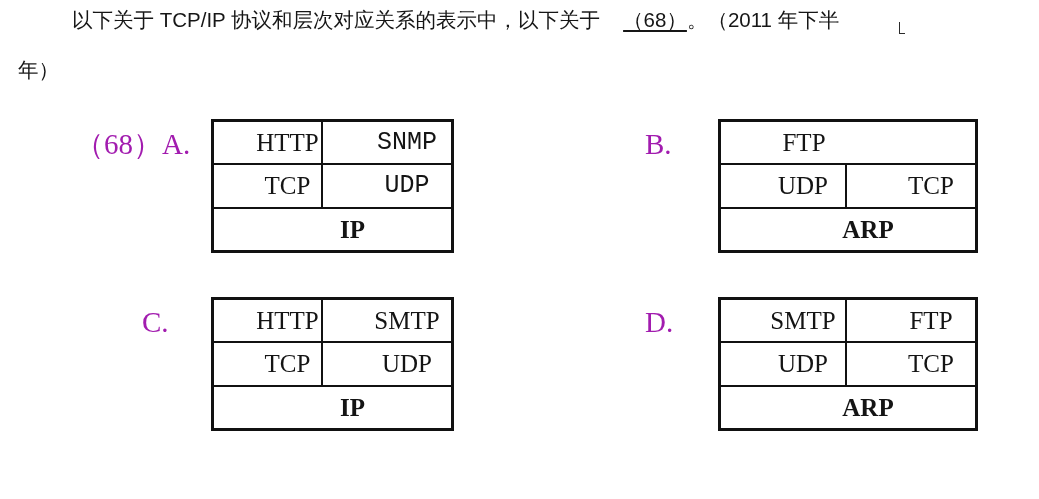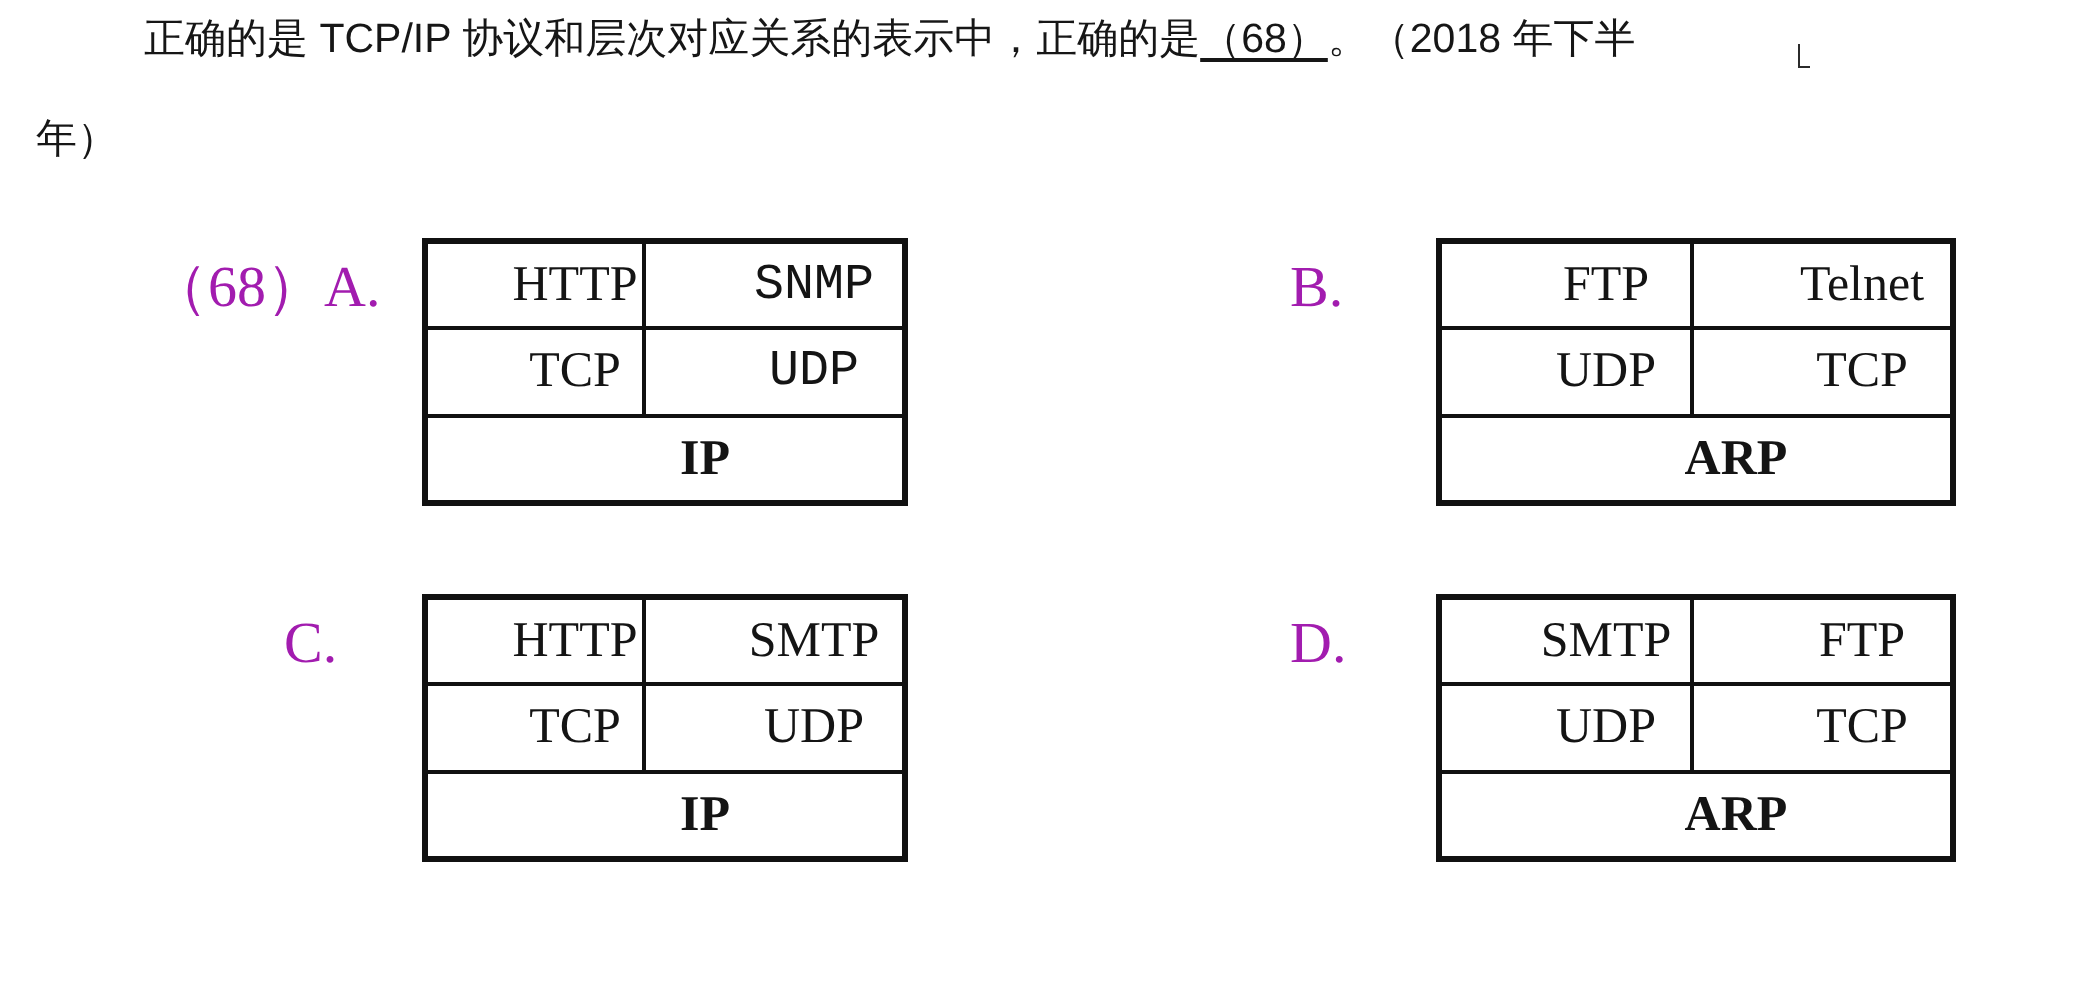--- a/index.html
+++ b/index.html
@@ -31,20 +31,21 @@
     white-space: nowrap;
     position: absolute;
   }
   .stem-line-1 { left: 72px; top: 10px; }
   .stem-line-2 { left: 18px; top: 60px; }
 
   .blank {
     text-decoration: underline;
     text-underline-offset: 3px;
     text-decoration-thickness: 2px;
+    margin-left: 23px;
   }
 
   .caret {
     position: absolute;
     left: 899px;
     top: 22px;
     width: 7px;
     height: 13px;
     pointer-events: none;
   }
@@ -134,21 +135,21 @@
   #option-d      { left: 0;    top: 0; }
   #option-d .opt-label { left: 645px; top: 308px; }
   #option-d .stack { left: 718px; top: 297px; width: 260px; height: 134px; }
   #option-d .col-l { flex: 0 0 126px; }
   #option-d .col-r { flex: 1 1 auto; }
 </style>
 </head>
 <body>
 
 <div class="stem">
-  <div class="stem-line stem-line-1"><span>正确的是 TCP/IP 协议和层次对应关系的表示中，正确的是</span><span class="blank">（68）</span><span>。（2018 年下半</span></div>
+  <div class="stem-line stem-line-1"><span>以下关于 TCP/IP 协议和层次对应关系的表示中，以下关于</span><span class="blank">（68）</span><span>。（2011 年下半</span></div>
   <div class="stem-line stem-line-2">年）</div>
   <span class="caret"></span>
 </div>
 
 <div class="option" id="option-a">
   <div class="opt-label">（68）A.</div>
   <div class="stack">
     <div class="stack-row">
       <div class="cell col-l">HTTP</div>
       <div class="cell col-r">SNMP</div>
@@ -161,21 +162,20 @@
       <div class="cell full">IP</div>
     </div>
   </div>
 </div>
 
 <div class="option" id="option-b">
   <div class="opt-label">B.</div>
   <div class="stack">
     <div class="stack-row">
       <div class="cell col-l">FTP</div>
-      <div class="cell col-r">Telnet</div>
     </div>
     <div class="stack-row">
       <div class="cell col-l">UDP</div>
       <div class="cell col-r">TCP</div>
     </div>
     <div class="stack-row">
       <div class="cell full">ARP</div>
     </div>
   </div>
 </div>

